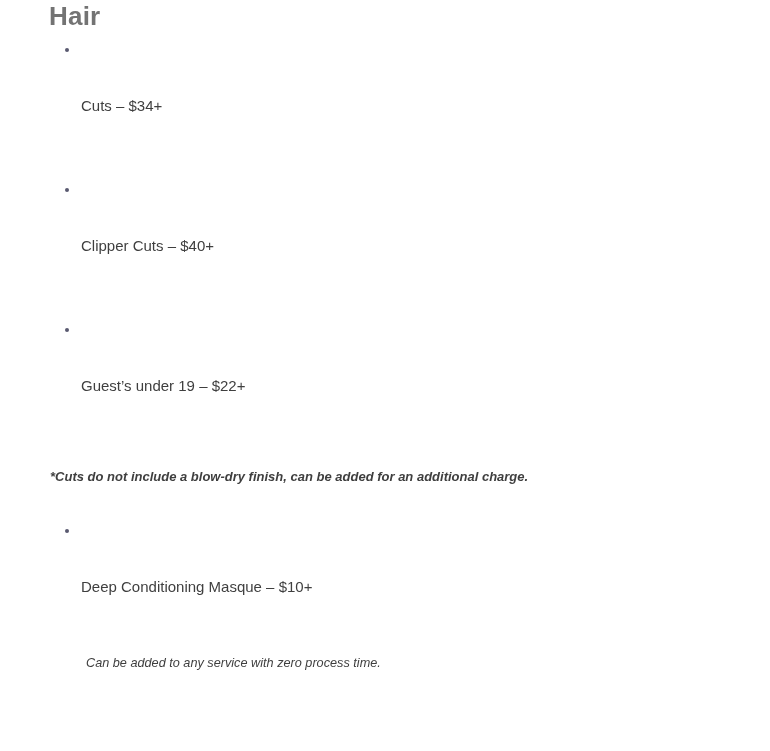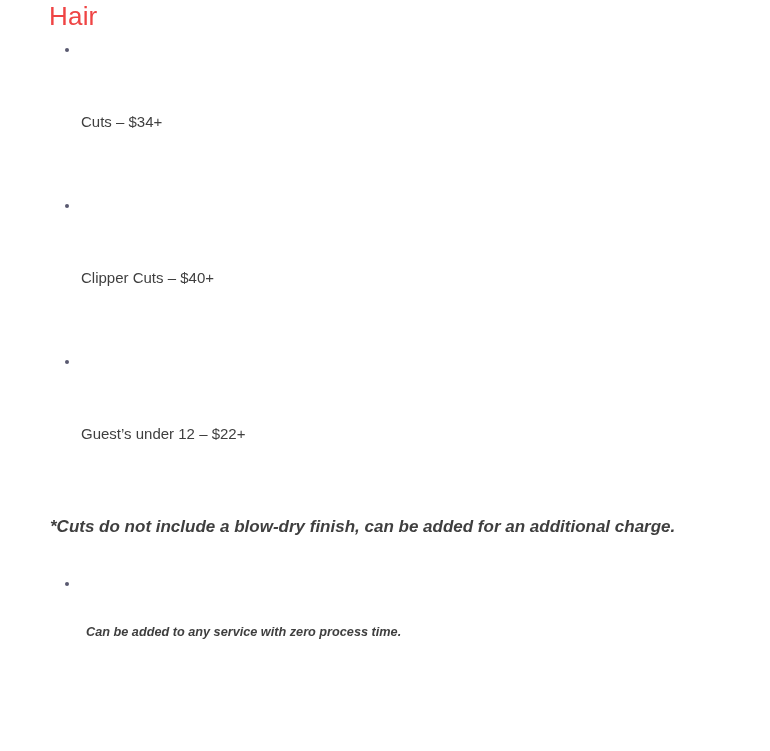--- a/index.html
+++ b/index.html
@@ -13,23 +13,23 @@
     overflow: hidden;
     font-family: "Liberation Sans", sans-serif;
     color: #404040;
   }
   .page {
     box-sizing: border-box;
     width: 770px;
     padding: 0 50px 0 49px;
   }
   h2.heading {
-    color: #ef4444;
+    color: #737373;
     font-size: 26px;
-    font-weight: 400;
+    font-weight: 700;
     line-height: 32px;
     margin: 0;
     letter-spacing: 0.2px;
   }
   .heading-cut {
     margin-top: -14px;
   }
   ul.price-list {
     list-style: none;
     margin: 4px 0 0 0;
@@ -48,34 +48,33 @@
     left: -16px;
     top: 12px;
     width: 4px;
     height: 4px;
     border-radius: 50%;
     background: #595970;
   }
   .item-text {
     display: block;
     line-height: 28px;
-    margin-top: 16px;
   }
   .item-desc {
     display: block;
     font-size: 12.7px;
-    font-weight: bold;
+    font-weight: normal;
     font-style: italic;
     line-height: 18px;
     margin: -3px 0 8px 5px;
     color: #3f3f3f;
     white-space: pre-wrap;
   }
   .section-note {
-    font-size: 17px;
+    font-size: 13px;
     font-weight: bold;
     font-style: italic;
     color: #3f3f3f;
     margin: 13px 0 0 1px;
   }
   .section-gap-sm { margin-top: 33px; }
 </style>
 </head>
 <body>
 
@@ -84,28 +83,29 @@
   <section>
     <h2 class="heading heading-cut">Hair</h2>
     <ul class="price-list">
       <li>
         <span class="item-text">Cuts – $34+</span>
       </li>
       <li>
         <span class="item-text">Clipper Cuts – $40+</span>
       </li>
       <li>
-        <span class="item-text">Guest’s under 12 – $22+</span>
+        <span class="item-text">Guest’s under 19 – $22+</span>
       </li>
     </ul>
     <p class="section-note">*Cuts do not include a blow-dry finish, can be added for an additional charge.</p>
   </section>
 
   <section class="section-gap-sm">
     <ul class="price-list">
       <li>
+        <span class="item-text">Deep Conditioning Masque – $10+</span>
         <span class="item-desc">Can be added to any service with zero process time.</span>
       </li>
 
     </ul>
   </section>
 
 </div>
 
 </body></html>

